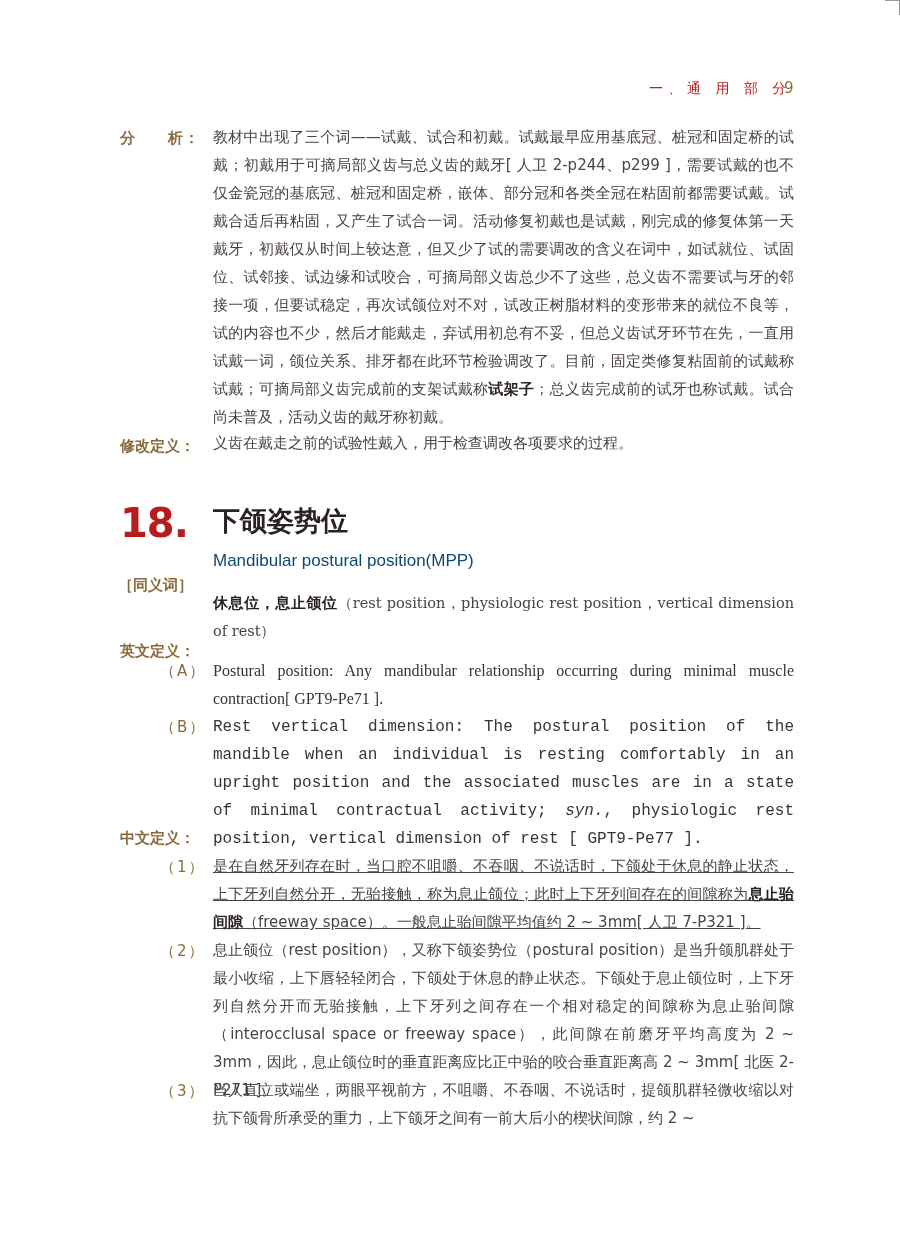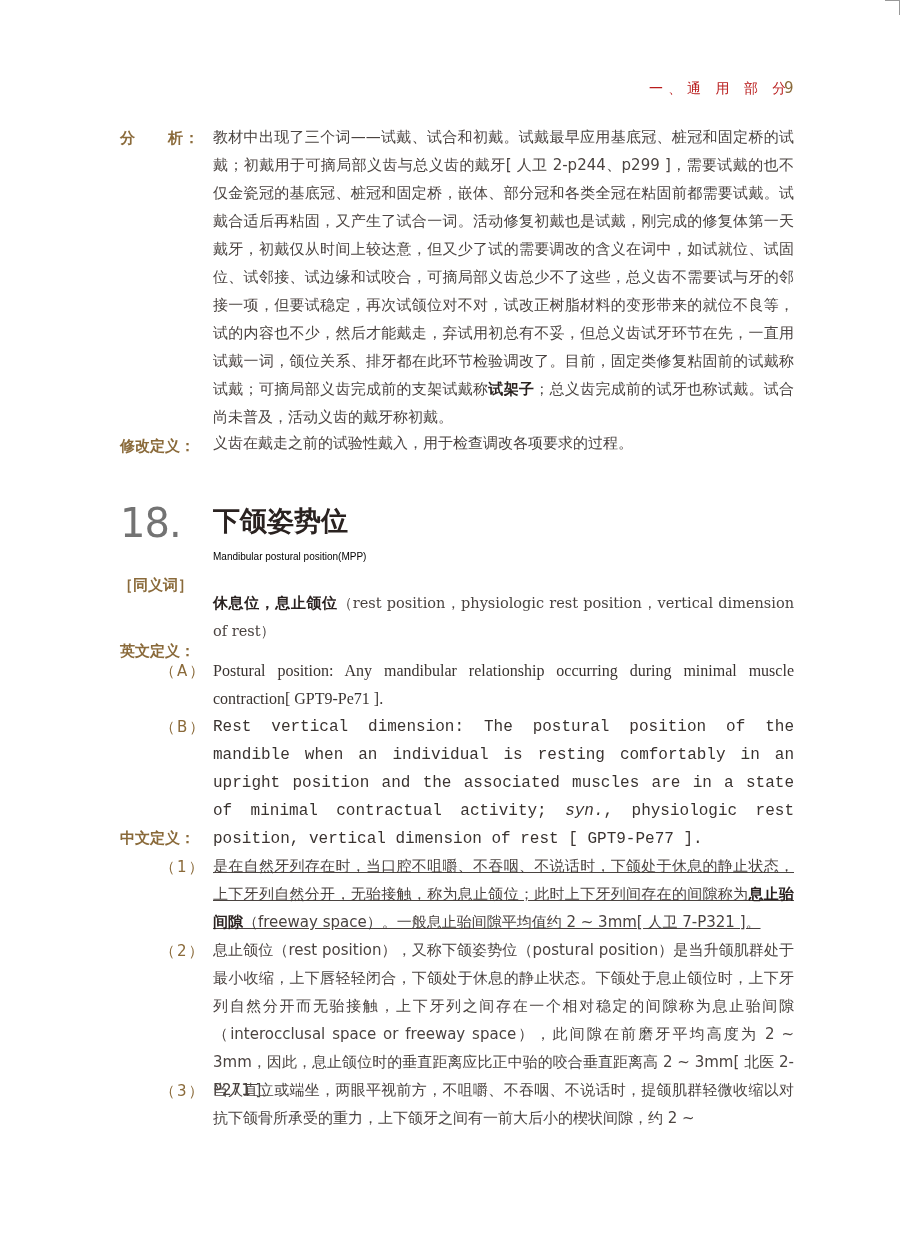--- a/index.html
+++ b/index.html
@@ -18,25 +18,25 @@
   .label { position: absolute; left: 120px; font-size: 15px; font-weight: bold; color: #8a6a3a;
     font-family: "DejaVu Serif", serif; }
   .body { position: absolute; left: 213px; width: 581px; font-size: 15px; line-height: 28px;
     color: #4a4340; text-align: justify; text-align-last: left;
     font-family: "DejaVu Sans", sans-serif; }
   .body b { color: #2a2220; }
   .body.en { font-family: "Liberation Serif", serif; font-size: 16px; line-height: 28px; color: #3a3330; }
   .marker { position: absolute; left: 160px; font-size: 15px; color: #8a6a3a;
     font-family: "DejaVu Sans", sans-serif; letter-spacing: 2px; }
 
-  .term-num { position: absolute; top: 500px; left: 120px; font-size: 40px; font-weight: 400;
-    color: #737373; font-family: "DejaVu Sans", sans-serif; letter-spacing: -1px; }
+  .term-num { position: absolute; top: 500px; left: 120px; font-size: 40px; font-weight: 700;
+    color: #b91c1c; font-family: "DejaVu Sans", sans-serif; letter-spacing: -1px; }
   .term-title { position: absolute; top: 503px; left: 213px; font-size: 27px; font-weight: bold;
     color: #2a2220; font-family: "DejaVu Sans", sans-serif; }
-  .term-en { position: absolute; top: 551px; left: 213px; font-size: 10px; color: #000000;
+  .term-en { position: absolute; top: 551px; left: 213px; font-size: 17px; color: #0c4a6e;
     font-family: "Liberation Sans", sans-serif; }
   .syn-label { position: absolute; top: 576px; left: 118px; font-size: 15px; color: #8a6a3a;
     font-family: "DejaVu Serif", serif; font-weight: bold; }
 </style>
 </head>
 <body>
 
 <div class="corner-mark"></div>
 <div class="running-head">一、通 用 部 分</div>
 <div class="page-num">9</div>

